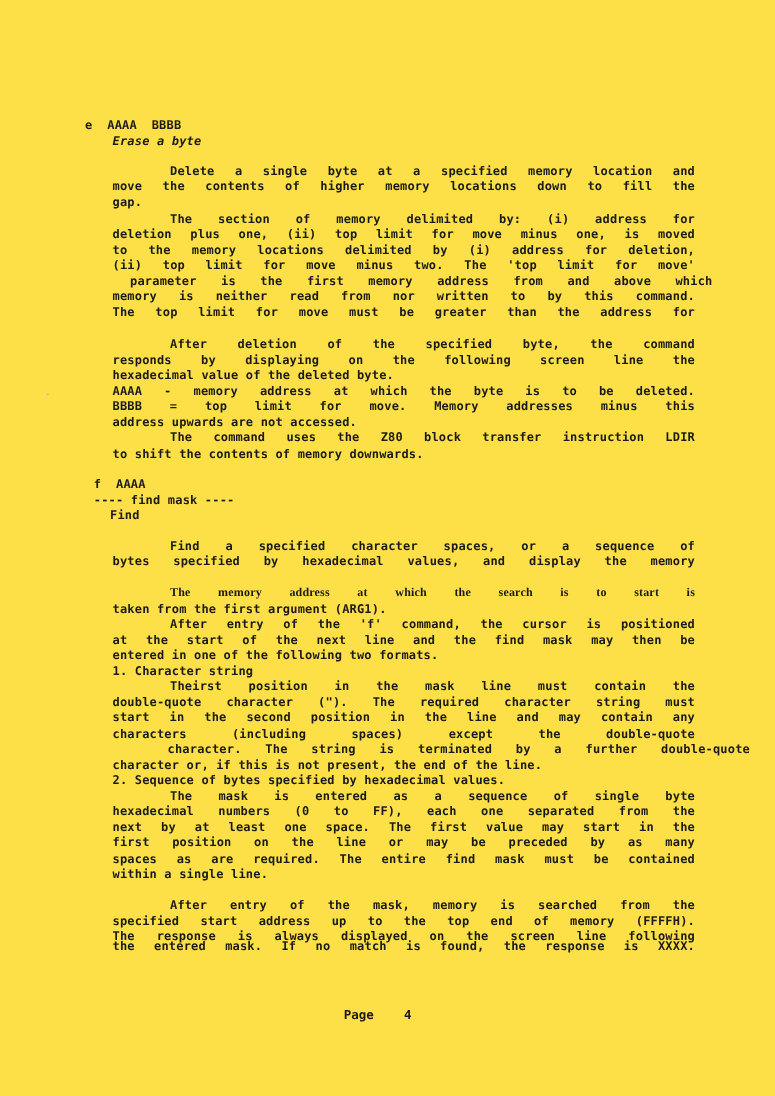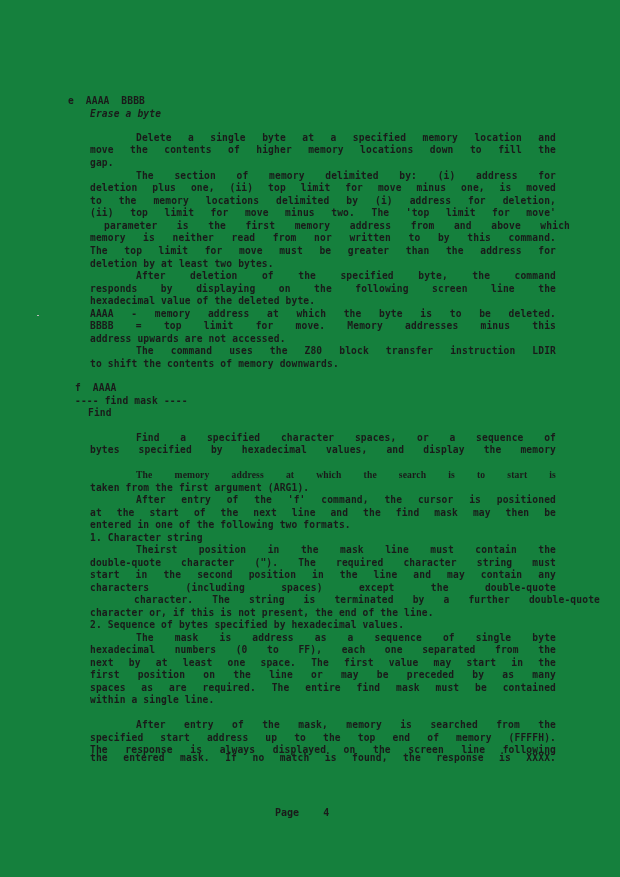--- a/index.html
+++ b/index.html
@@ -1,17 +1,17 @@
 <!DOCTYPE html>
 <html><head>
 <meta charset="utf-8">
 <style>
   html, body { margin: 0; padding: 0; background: #ffffff; }
   body { width: 620px; height: 877px; position: relative; overflow: hidden; }
-  .page { position: absolute; left: 0; top: 0; width: 620px; height: 877px; background: #15803d; }
+  .page { position: absolute; left: 0; top: 0; width: 620px; height: 877px; background: #fde047; }
   .line {
     position: absolute;
     left: 90px;
     width: 466px;
     font-family: "DejaVu Sans Mono", monospace;
     font-size: 9.6px;
     font-weight: bold;
     color: #1a1a1a;
     white-space: pre;
     line-height: 12px;
@@ -42,21 +42,20 @@
   <div class="line just ind" style="top:132px;">Delete a single byte at a specified memory location and</div>
   <div class="line just" style="top:144px;">move the contents of higher memory locations down to fill the</div>
   <div class="line" style="top:157px;">gap.</div>
   <div class="line just ind" style="top:170px;">The section of memory delimited by: (i) address for</div>
   <div class="line just" style="top:182px;">deletion plus one, (ii) top limit for move minus one, is moved</div>
   <div class="line just" style="top:195px;">to the memory locations delimited by (i) address for deletion,</div>
   <div class="line just" style="top:207px;">(ii) top limit for move minus two. The 'top limit for move'</div>
   <div class="line just" style="top:220px;margin-left:14px;">parameter is the first memory address from and above which</div>
   <div class="line just" style="top:232px;">memory is neither read from nor written to by this command.</div>
   <div class="line just" style="top:245px;">The top limit for move must be greater than the address for</div>
-  <div class="line" style="top:258px;">deletion by at least two bytes.</div>
   <div class="line just ind" style="top:270px;">After deletion of the specified byte, the command</div>
   <div class="line just" style="top:283px;">responds by displaying on the following screen line the</div>
   <div class="line" style="top:295px;">hexadecimal value of the deleted byte.</div>
   <div class="line just" style="top:308px;">AAAA - memory address at which the byte is to be deleted.</div>
   <div class="line just" style="top:320px;">BBBB = top limit for move. Memory addresses minus this</div>
   <div class="line" style="top:333px;">address upwards are not accessed.</div>
   <div class="line just ind" style="top:345px;">The command uses the Z80 block transfer instruction LDIR</div>
   <div class="line" style="top:358px;">to shift the contents of memory downwards.</div>
 
   <div class="line" style="top:382px;left:75px;">f  AAAA</div>
@@ -71,21 +70,21 @@
   <div class="line just" style="top:507px;">at the start of the next line and the find mask may then be</div>
   <div class="line" style="top:519px;">entered in one of the following two formats.</div>
   <div class="line" style="top:532px;">1. Character string</div>
   <div class="line just ind" style="top:544px;">Theirst position in the mask line must contain the</div>
   <div class="line just" style="top:557px;">double-quote character ("). The required character string must</div>
   <div class="line just" style="top:569px;">start in the second position in the line and may contain any</div>
   <div class="line just" style="top:582px;">characters (including spaces) except the double-quote</div>
   <div class="line just" style="top:594px;margin-left:44px;">character. The string is terminated by a further double-quote</div>
   <div class="line" style="top:607px;">character or, if this is not present, the end of the line.</div>
   <div class="line" style="top:619px;">2. Sequence of bytes specified by hexadecimal values.</div>
-  <div class="line just ind" style="top:632px;">The mask is address as a sequence of single byte</div>
+  <div class="line just ind" style="top:632px;">The mask is entered as a sequence of single byte</div>
   <div class="line just" style="top:644px;">hexadecimal numbers (0 to FF), each one separated from the</div>
   <div class="line just" style="top:657px;">next by at least one space. The first value may start in the</div>
   <div class="line just" style="top:669px;">first position on the line or may be preceded by as many</div>
   <div class="line just" style="top:682px;">spaces as are required. The entire find mask must be contained</div>
   <div class="line" style="top:694px;">within a single line.</div>
   <div class="line just ind" style="top:719px;">After entry of the mask, memory is searched from the</div>
   <div class="line just" style="top:732px;">specified start address up to the top end of memory (FFFFH).</div>
   <div class="line just" style="top:744px;">The response is always displayed on the screen line following</div>
   <div class="line just" style="top:752px;">the entered mask. If no match is found, the response is XXXX.</div>
 

